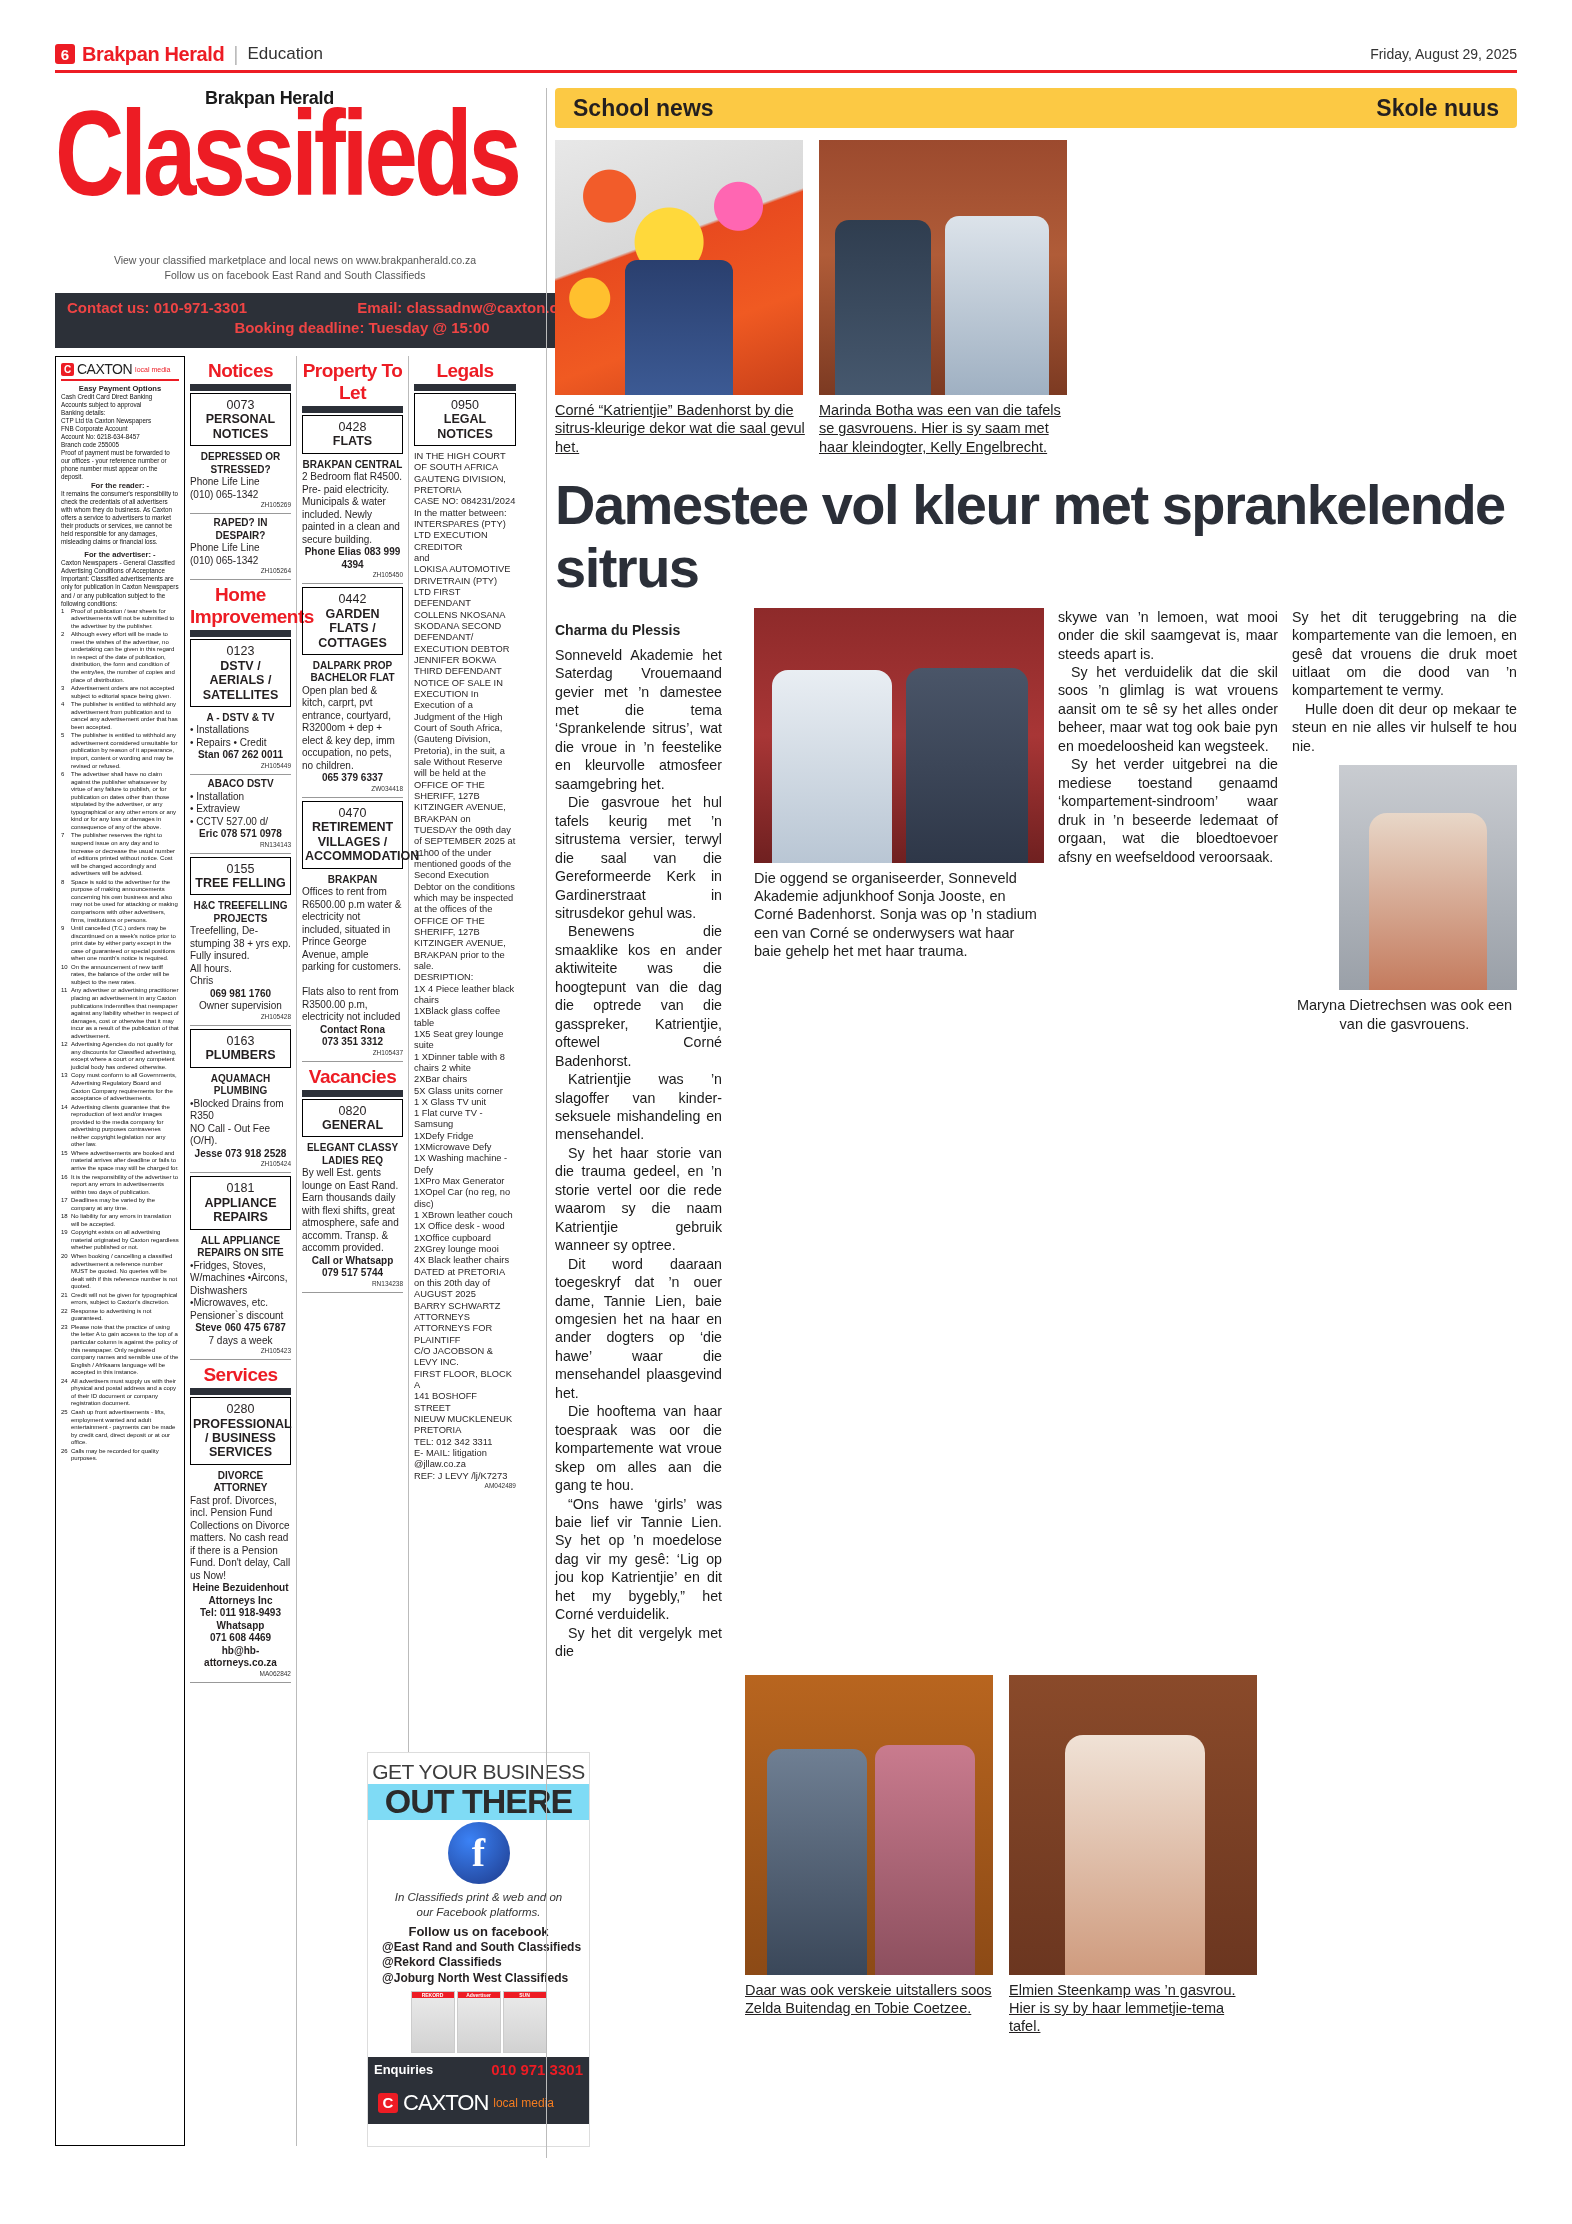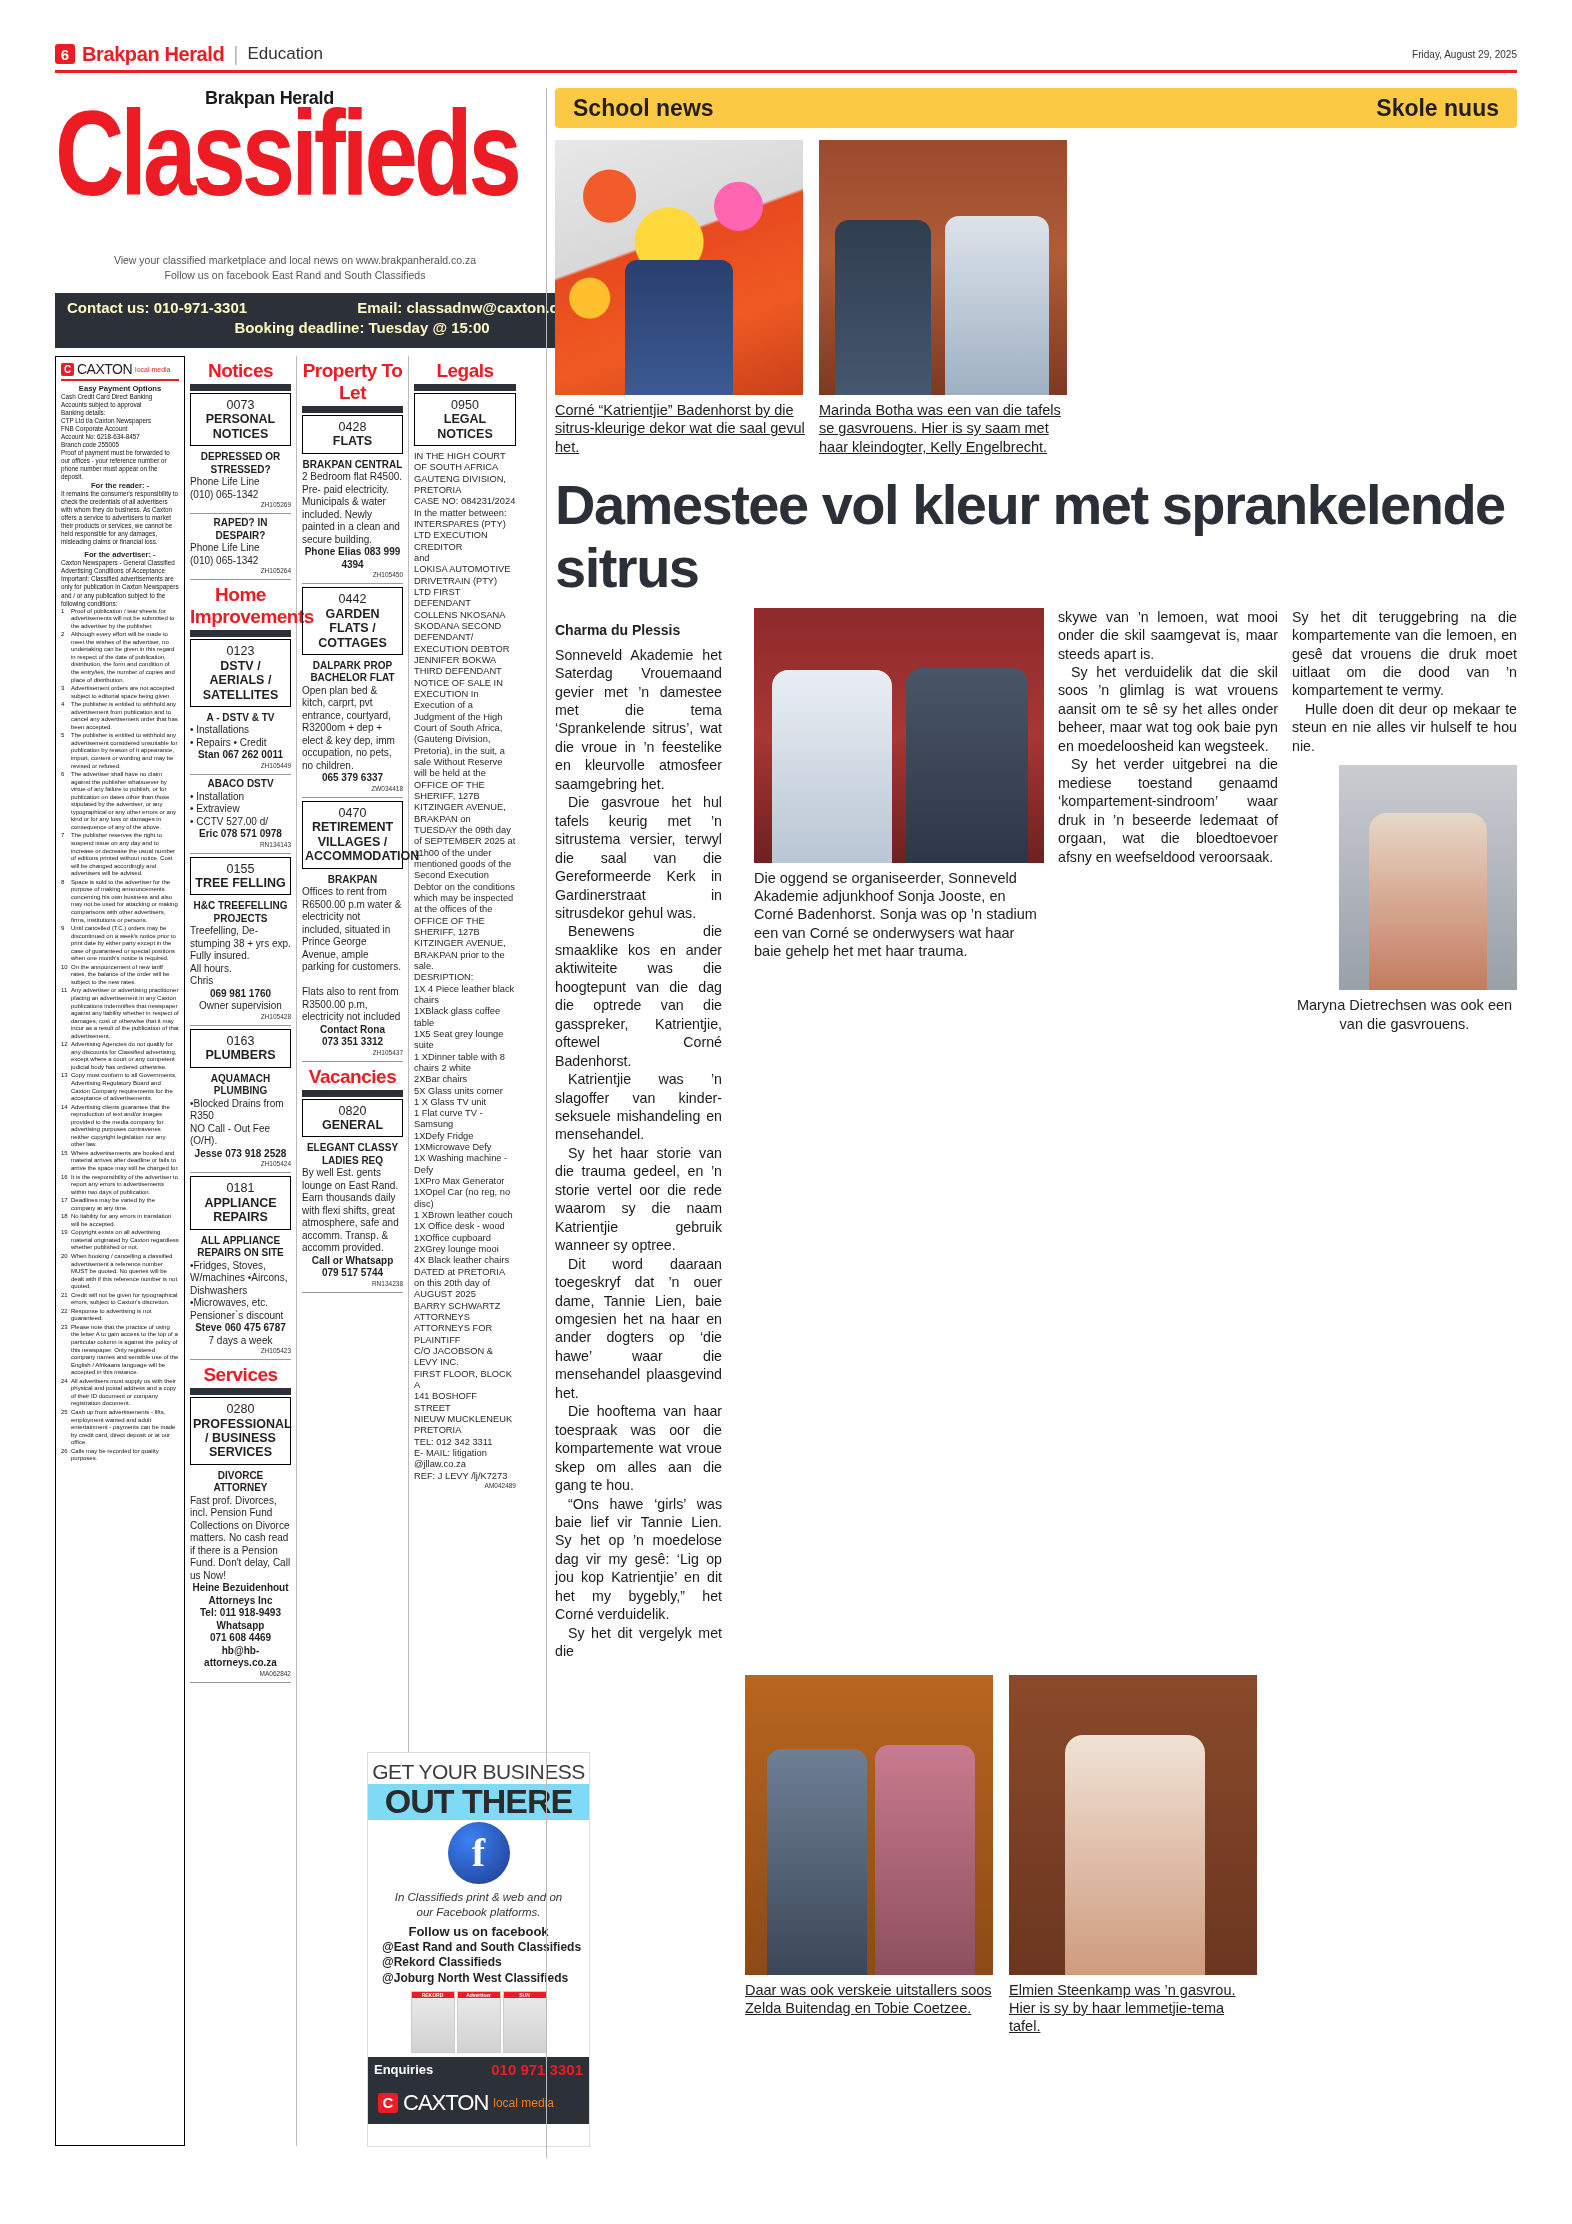--- a/index.html
+++ b/index.html
@@ -15,38 +15,38 @@
   .masthead { position:absolute; left:0; top:40px; width:1572px; height:38px; }
   .mh-inner { display:flex; align-items:center; height:28px; padding-left:55px; }
   .pagenum {
     background:#ED1C24; color:#fff; font-weight:bold; font-size:15px;
     width:20px; height:20px; display:flex; align-items:center; justify-content:center;
     border-radius:3px; margin-right:7px;
   }
   .mh-title { color:#ED1C24; font-weight:bold; font-size:20px; letter-spacing:-0.4px; }
   .mh-sep { color:#bbb; font-size:20px; margin:0 9px; font-weight:300; }
   .mh-section { color:#333; font-size:17px; }
-  .mh-date { margin-left:auto; padding-right:55px; font-size:10px; color:#333; }
+  .mh-date { margin-left:auto; padding-right:55px; font-size:14px; color:#333; }
   .mh-rule { position:absolute; left:55px; top:30px; width:1462px; height:3px; background:#ED1C24; }
 
   
   .left-panel { position:absolute; left:55px; top:88px; width:480px; height:2060px; }
 
   .cls-brand { position:absolute; left:150px; top:0px; font-size:18px; font-weight:bold; color:#1a1a1a; letter-spacing:-0.3px;}
   .cls-big {
     position:absolute; left:0; top:8px; width:480px;
     font-size:96px; font-weight:bold; color:#ED1C24;
     letter-spacing:-4px; line-height:0.95;
     font-family:"Liberation Sans", sans-serif;
     transform:scaleY(1.25); transform-origin:top left;
   }
   .cls-sub { position:absolute; left:0; top:165px; width:480px; text-align:center; font-size:10.5px; color:#555; line-height:1.45;}
   .black-bar {
     position:absolute; left:0; top:205px; width:544px; height:55px;
-    background:#2c3038; color:#fef9c3;
+    background:#2c3038; color:#ef4444;
   }
   .bb-r1 { display:flex; justify-content:space-between; padding:6px 12px 0 12px; font-size:15px; font-weight:bold;}
   .bb-r2 { text-align:center; font-size:15px; font-weight:bold; padding-top:3px; padding-left:70px;}
 
   
   .cols { position:absolute; left:0; top:268px; width:480px; height:1790px; display:flex; gap:0; }
   .col { position:relative; }
   .col-terms { width:130px; border:1px solid #000; padding:4px 5px; }
   .col-a { width:112px; padding:0 5px; border-right:1px solid #bbb; }
   .col-b { width:112px; padding:0 5px; border-right:1px solid #bbb;}

